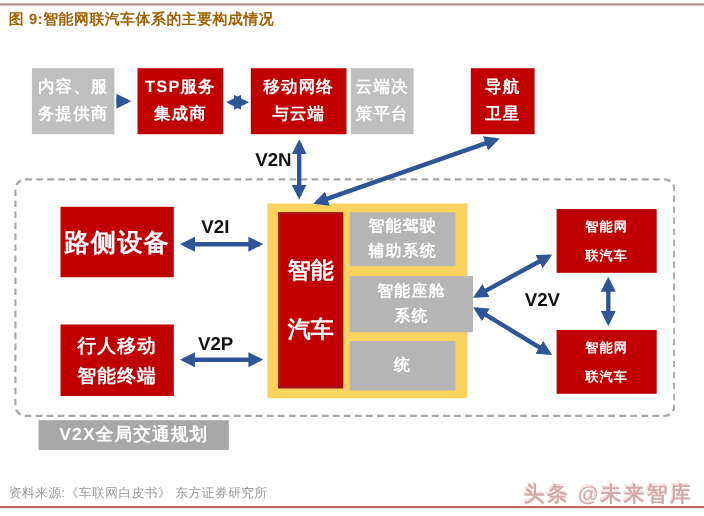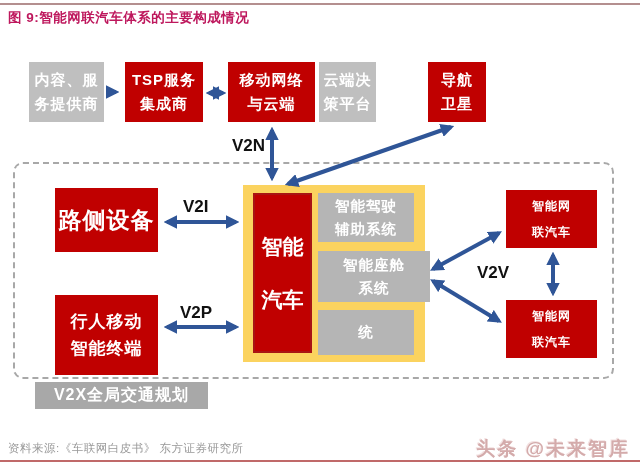--- a/index.html
+++ b/index.html
@@ -1,21 +1,21 @@
 <!DOCTYPE html>
 <html><head>
 <meta charset="utf-8">
 <style>
   html,body{margin:0;padding:0;background:#ffffff;}
   body{width:640px;height:469px;position:relative;overflow:hidden;
        font-family:"Liberation Sans","DejaVu Sans",sans-serif;}
   .abs{position:absolute;}
   .rule-top{left:0;top:3px;width:640px;height:2px;background:#b48f8f;}
   .rule-bottom{left:0;top:460px;width:640px;height:2px;background:#c06969;}
-  .fig-title{left:8px;top:9px;color:#be185d;font-size:13.5px;font-weight:bold;letter-spacing:.5px;}
+  .fig-title{left:8px;top:9px;color:#a16207;font-size:13.5px;font-weight:bold;letter-spacing:.5px;}
   .box{display:flex;flex-direction:column;align-items:center;justify-content:center;
        color:#ffffff;font-weight:bold;text-align:center;box-sizing:border-box;}
   .box span{display:block;}
   .red{background:#c00000;}
   .gray{background:#bfbfbf;}
   .toprow{font-size:15px;line-height:24px;letter-spacing:1px;}
   .leftbox{font-size:18px;line-height:27px;letter-spacing:1px;}
   .yellow-wrap{background:#fbd35f;}
   .smartcar{font-size:21px;line-height:30px;gap:23px;border:2px solid #a81414;}
   .subsys{font-size:14.5px;line-height:23px;color:#fff;background:#b5b5b5;letter-spacing:1px;}
@@ -54,21 +54,21 @@
   <span>策平台</span>
 </div>
 <div class="abs box red toprow" style="left:428px;top:62px;width:58px;height:60px;">
   <span>导航</span>
   <span>卫星</span>
 </div>
 
 <div class="abs box red leftbox" style="left:55px;top:188px;width:103px;height:64px;font-size:23px;">
   <span>路侧设备</span>
 </div>
-<div class="abs box red leftbox" style="left:55px;top:295px;width:103px;height:80px;font-size:17px;">
+<div class="abs box red leftbox" style="left:55px;top:295px;width:103px;height:65px;font-size:17px;">
   <span>行人移动</span>
   <span>智能终端</span>
 </div>
 
 <div class="abs yellow-wrap" style="left:243px;top:185px;width:182px;height:177px;"></div>
 <div class="abs box red smartcar" style="left:253px;top:193px;width:59px;height:160px;">
   <span>智能</span>
   <span>汽车</span>
 </div>
 <div class="abs box subsys" style="left:318px;top:193px;width:96px;height:49px;">

